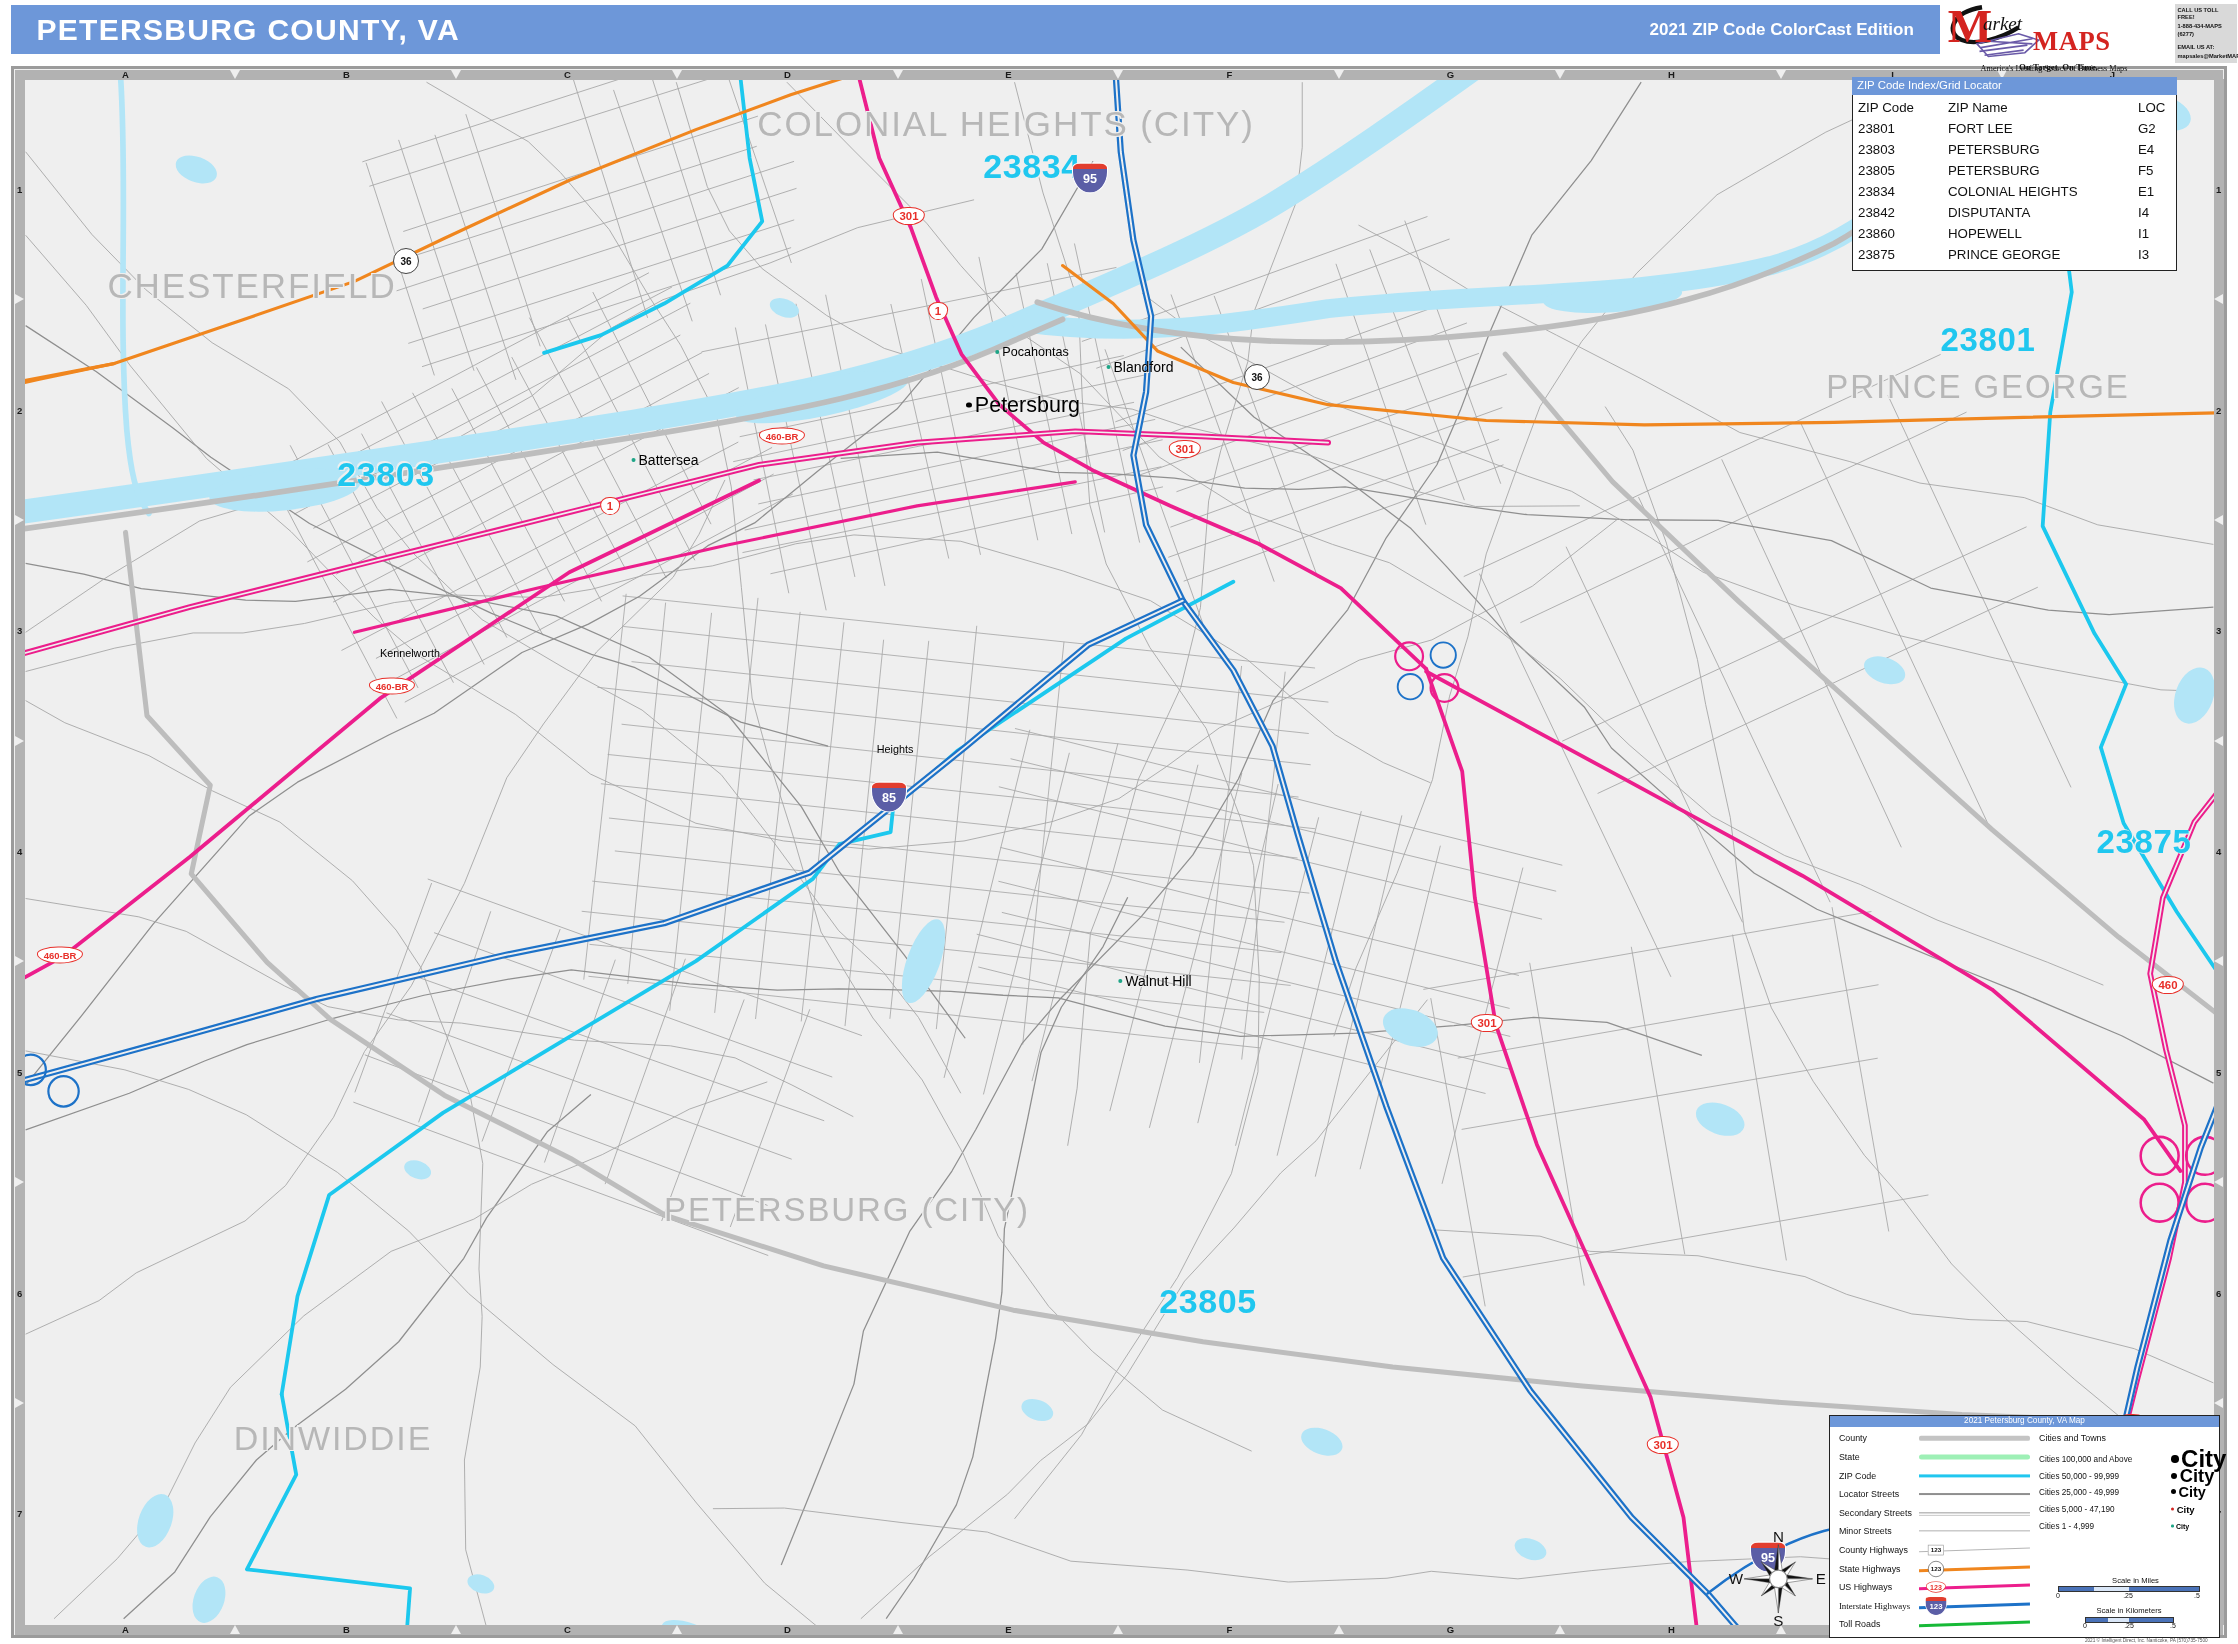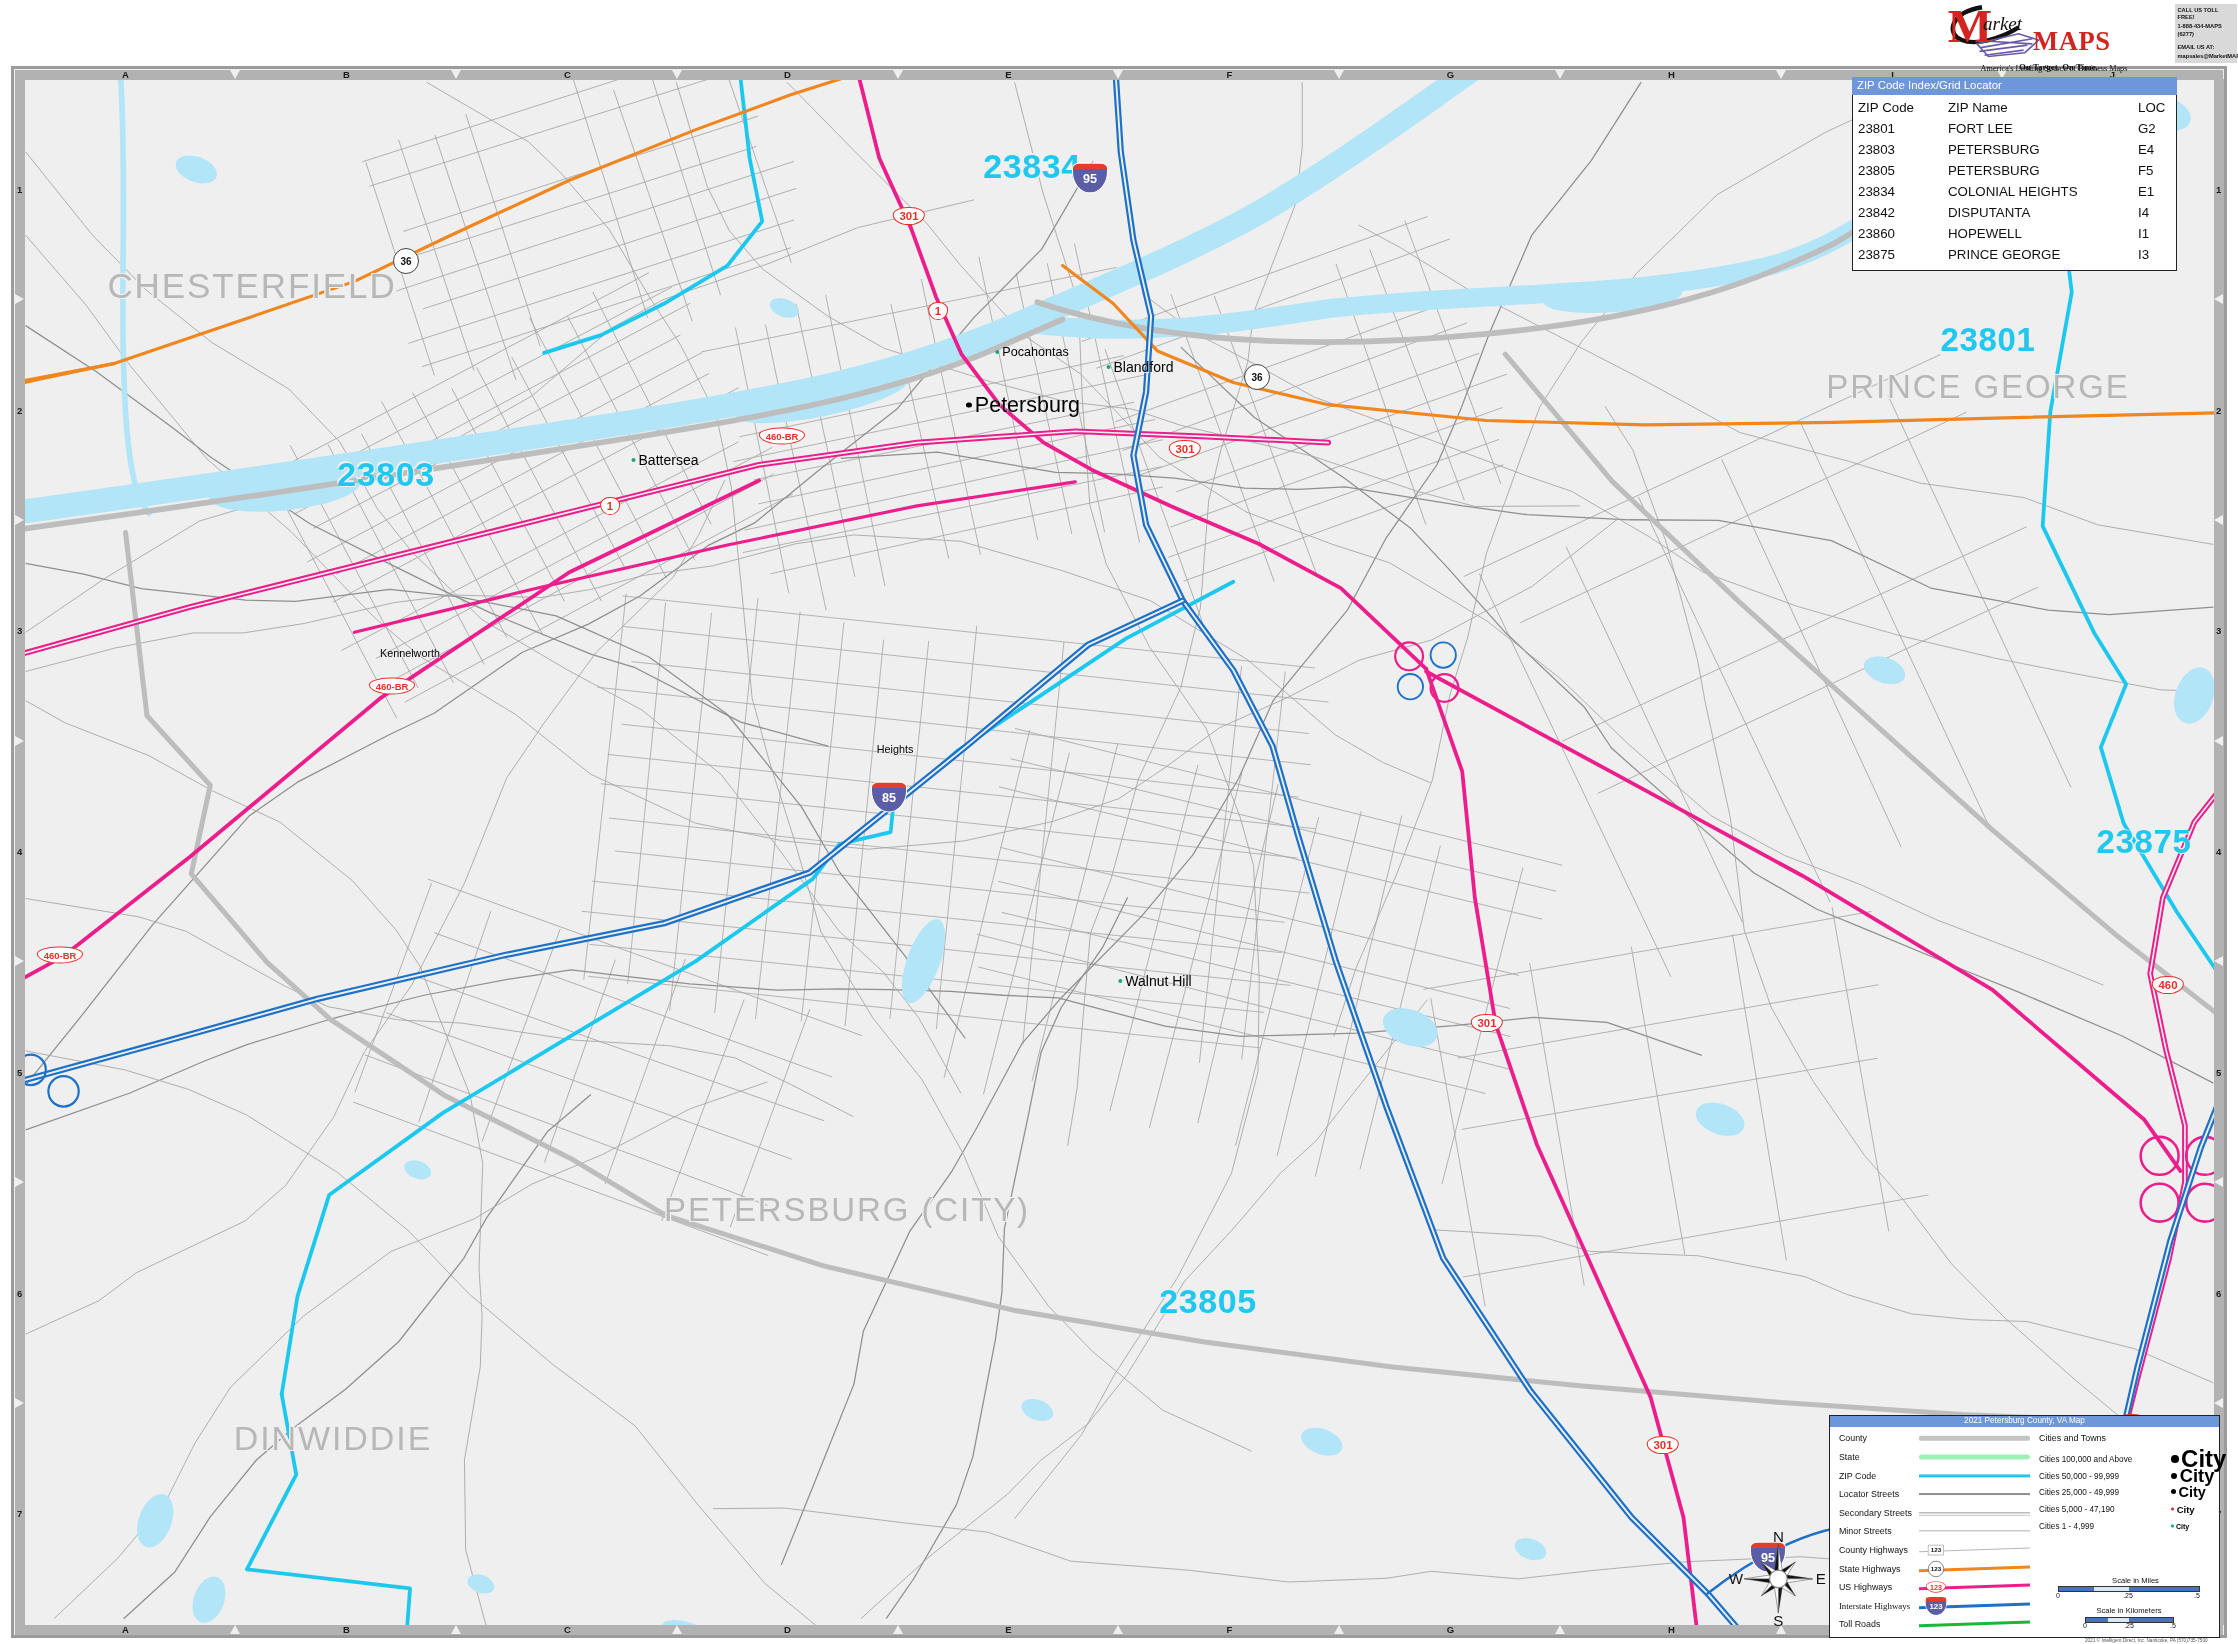--- a/index.html
+++ b/index.html
@@ -78,20 +78,24 @@
   .scale-tick{position:absolute;font-size:7px;color:#111;transform:translateX(-50%);}
   .fine-print{position:absolute;right:11.4px;top:211px;font-size:4.7px;color:#555;}
 
   #compass-svg{position:absolute;left:0;top:0;z-index:15;pointer-events:none;}
 </style>
 </head>
 <body>
 
 <div id="page">
 
+  <div class="header-bar">
+    <div class="header-title">PETERSBURG COUNTY, VA</div>
+    <div class="header-edition">2021 ZIP Code ColorCast Edition</div>
+  </div>
 
   <div class="logo-block">
     <svg class="logo-swoosh" width="226" height="63" viewBox="0 0 358 100">
       <path d="M 60,10 C 10,18 2,52 28,62 C 50,71 90,60 118,42" fill="none" stroke="#111" stroke-width="7"></path>
       <g stroke="#6a5aa8" stroke-width="2.5" fill="none">
         <path d="M 52,68 L 118,52 L 150,62 L 128,82 L 70,88 Z"></path>
         <path d="M 58,74 L 140,60 M 56,80 L 132,70 M 64,86 L 126,78 M 70,64 L 140,68"></path>
       </g>
     </svg>
     <div class="logo-m">M</div>
@@ -452,20 +456,21 @@
       <div class="grid-number" style="top: 1429px;">7</div>
       <div class="notch" style="top: 215px; left: 0px; border-top: 5.7px solid transparent; border-bottom: 5.7px solid transparent; border-right: 9.5px solid rgb(239, 239, 239);"></div>
       <div class="notch" style="top: 436px; left: 0px; border-top: 5.7px solid transparent; border-bottom: 5.7px solid transparent; border-right: 9.5px solid rgb(239, 239, 239);"></div>
       <div class="notch" style="top: 657px; left: 0px; border-top: 5.7px solid transparent; border-bottom: 5.7px solid transparent; border-right: 9.5px solid rgb(239, 239, 239);"></div>
       <div class="notch" style="top: 877px; left: 0px; border-top: 5.7px solid transparent; border-bottom: 5.7px solid transparent; border-right: 9.5px solid rgb(239, 239, 239);"></div>
       <div class="notch" style="top: 1098px; left: 0px; border-top: 5.7px solid transparent; border-bottom: 5.7px solid transparent; border-right: 9.5px solid rgb(239, 239, 239);"></div>
       <div class="notch" style="top: 1319px; left: 0px; border-top: 5.7px solid transparent; border-bottom: 5.7px solid transparent; border-right: 9.5px solid rgb(239, 239, 239);"></div>
     </div>
 
   <div id="labels-layer">
+      <div class="lbl lbl-region" style="left: 1006px; top: 124px; font-size: 35px;">COLONIAL HEIGHTS (CITY)</div>
       <div class="lbl lbl-region" style="left: 252px; top: 286px; font-size: 35px;">CHESTERFIELD</div>
       <div class="lbl lbl-region" style="left: 1978px; top: 387px; font-size: 33px;">PRINCE GEORGE</div>
       <div class="lbl lbl-region" style="left: 847px; top: 1210px; font-size: 33px;">PETERSBURG (CITY)</div>
       <div class="lbl lbl-region" style="left: 333px; top: 1438px; font-size: 34px;">DINWIDDIE</div>
       <div class="lbl lbl-zip" style="left: 1032px; top: 166px; font-size: 34px;">23834</div>
       <div class="lbl lbl-zip" style="left: 386px; top: 474px; font-size: 34px;">23803</div>
       <div class="lbl lbl-zip" style="left: 1988px; top: 340px; font-size: 33px;">23801</div>
       <div class="lbl lbl-zip" style="left: 2144px; top: 842px; font-size: 33px;">23875</div>
       <div class="lbl lbl-zip" style="left: 1208px; top: 1301px; font-size: 34px;">23805</div>
       <div class="lbl lbl-city" style="left: 1023px; top: 405px; font-size: 21.5px;">

